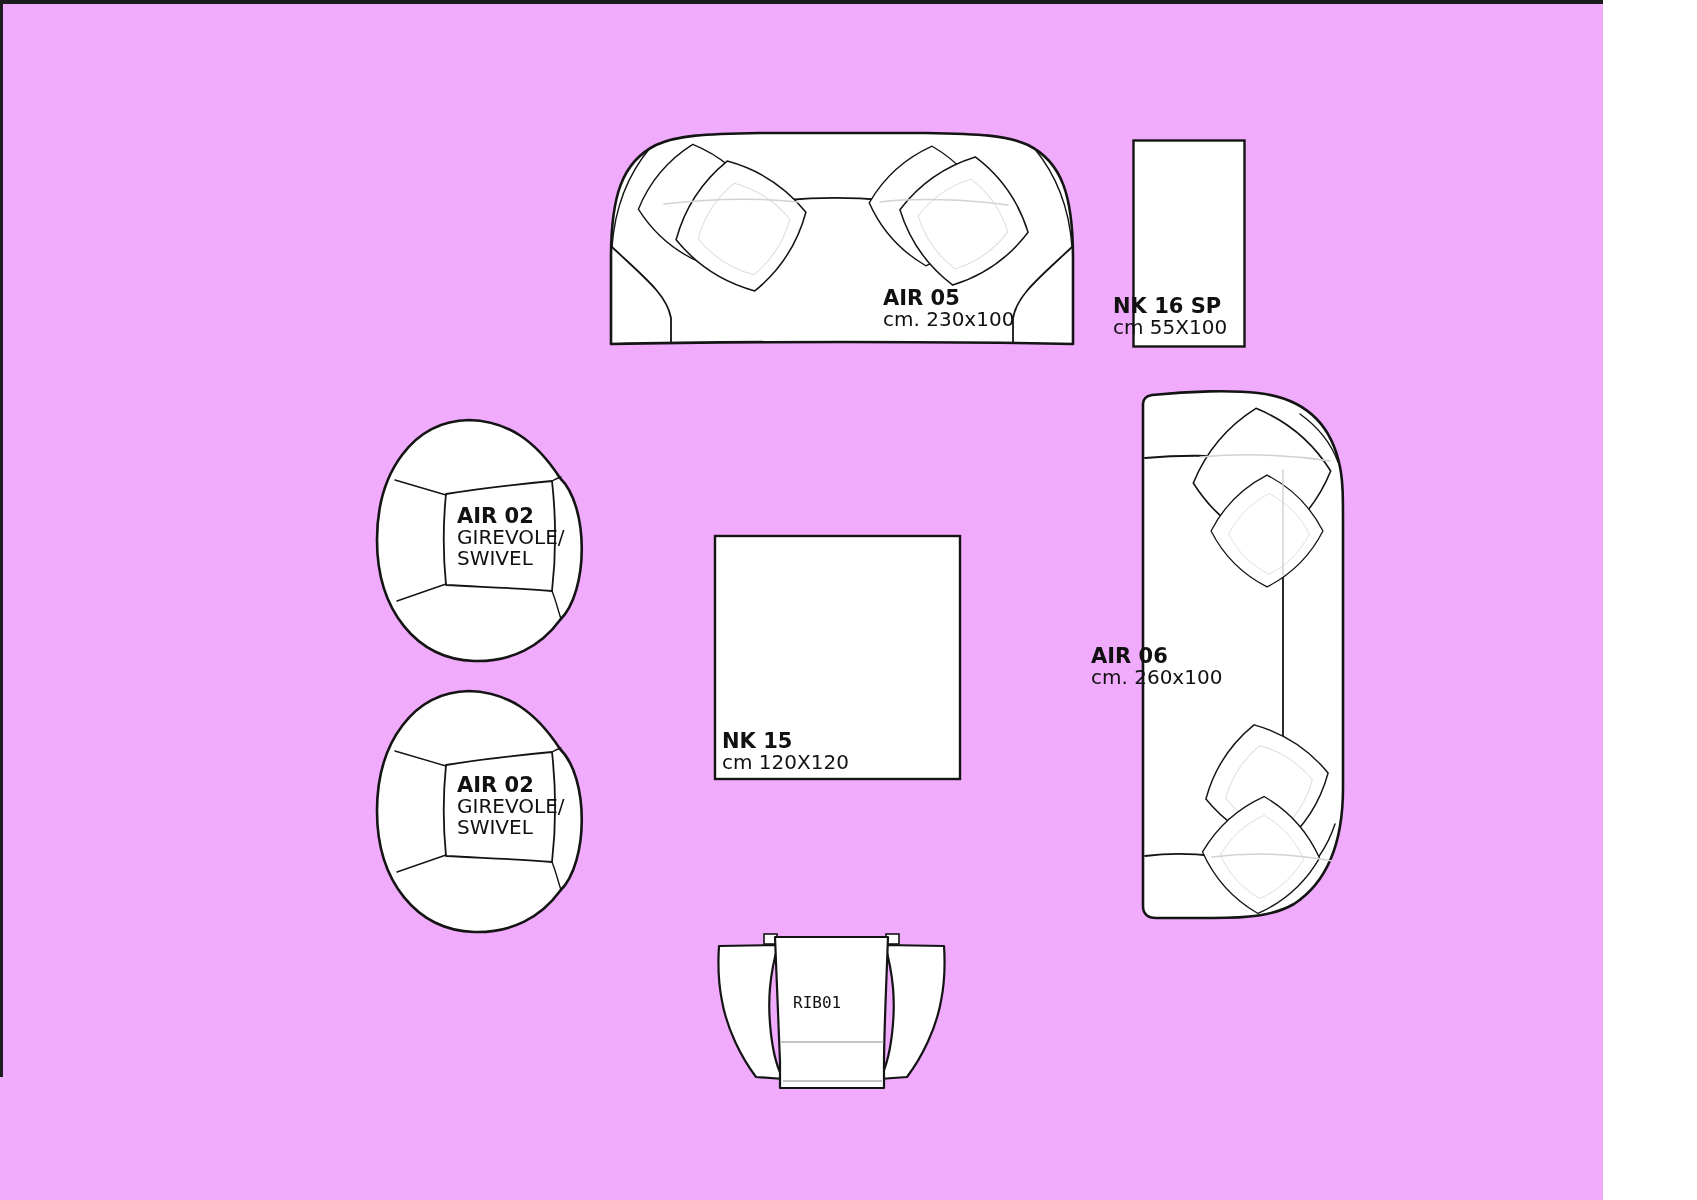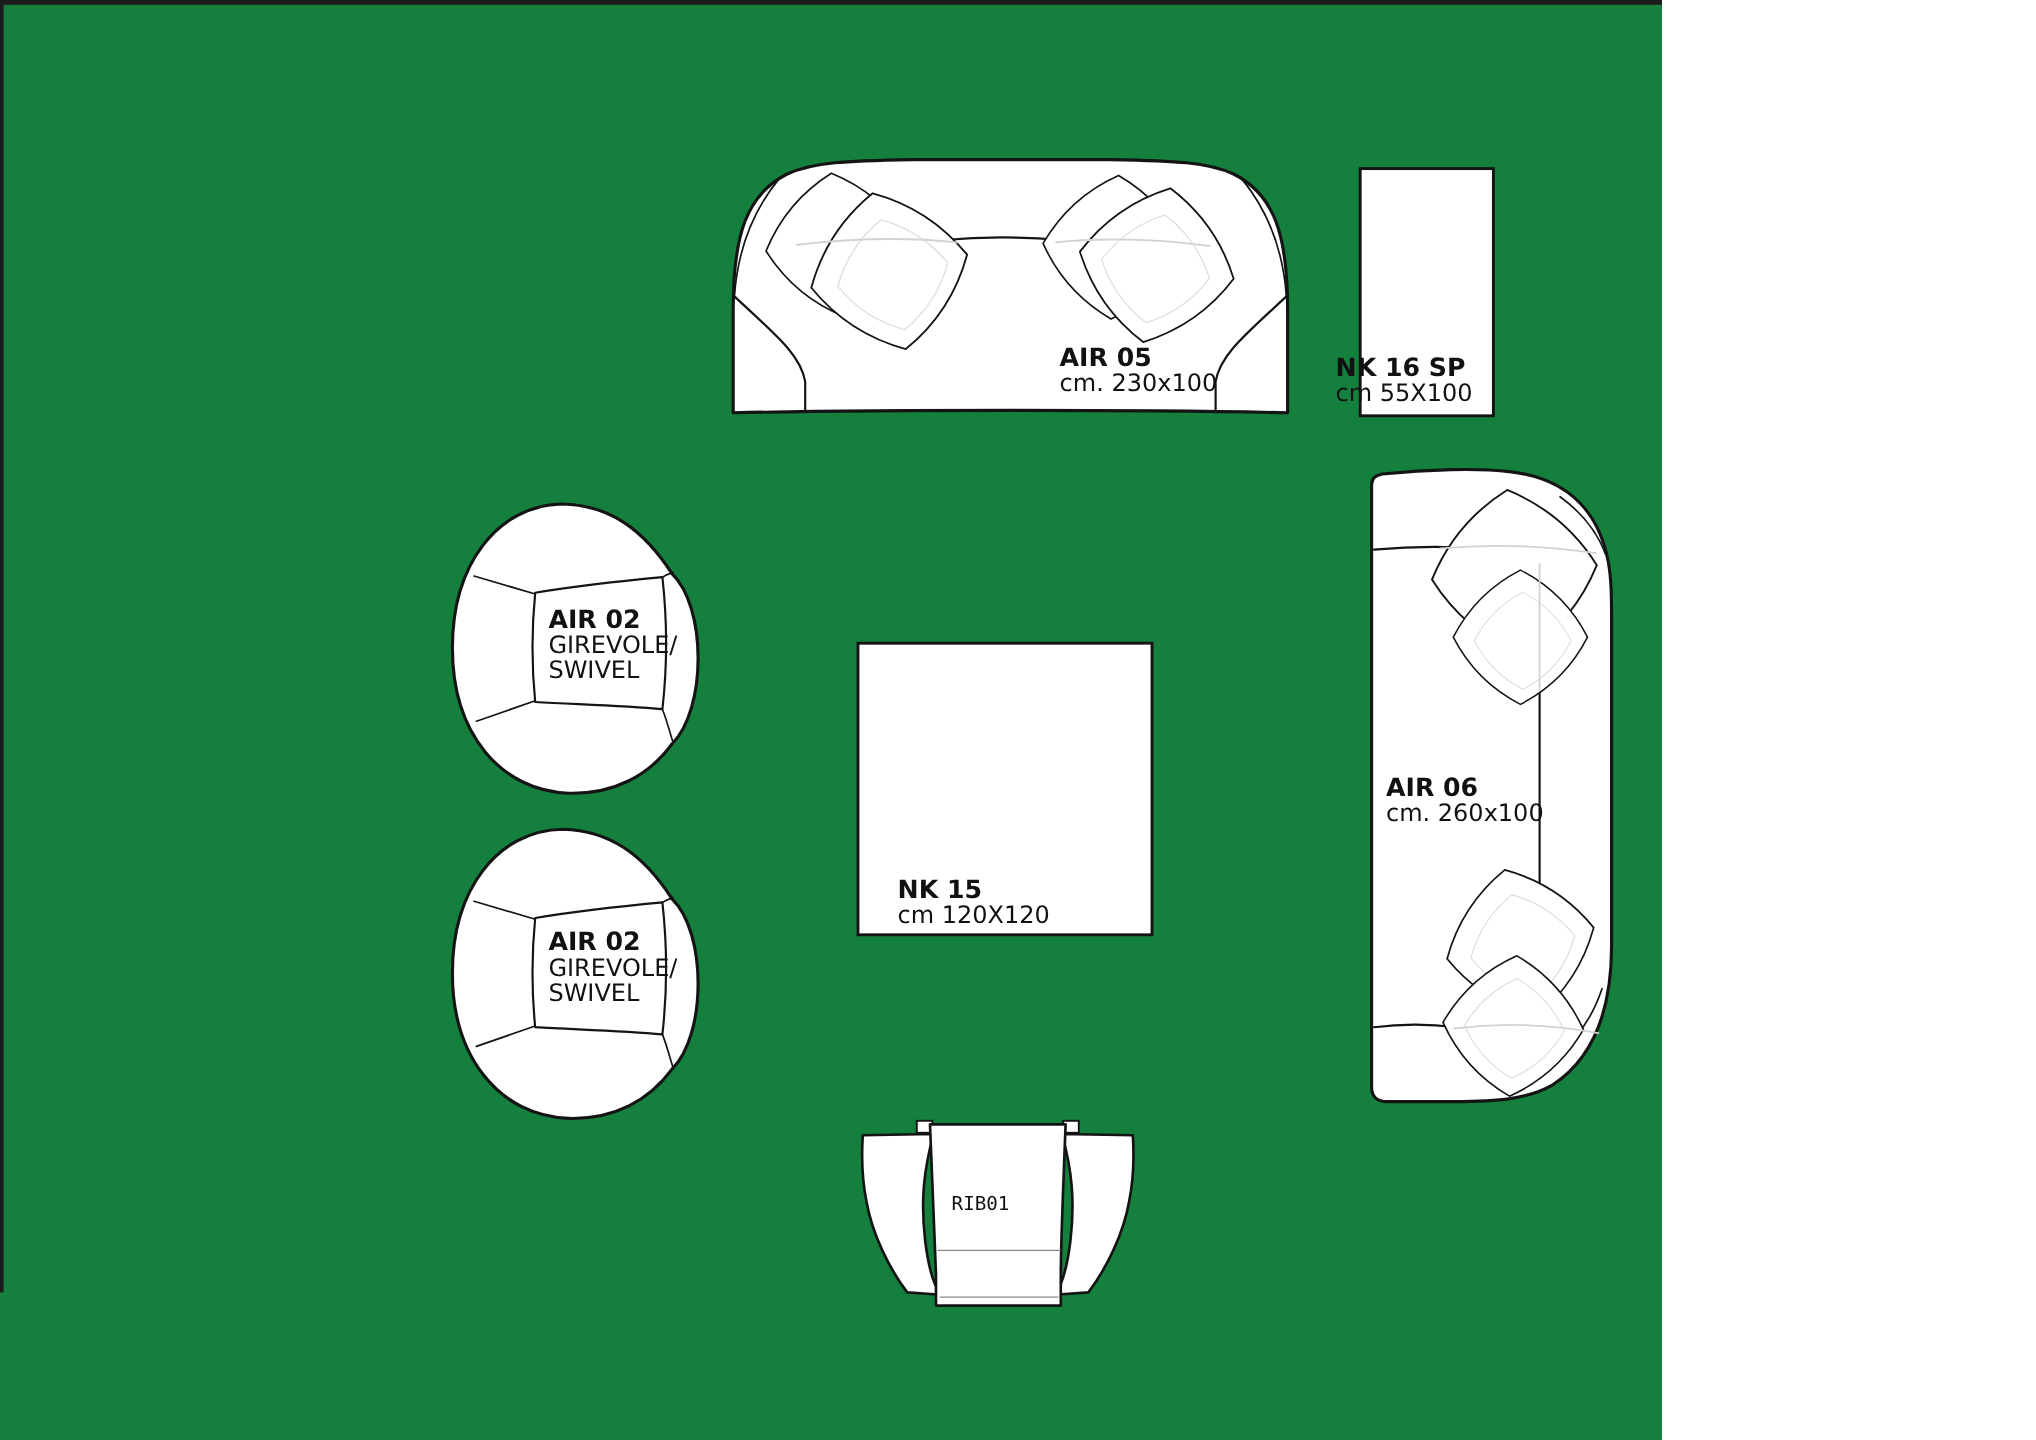--- a/index.html
+++ b/index.html
@@ -1,16 +1,16 @@
 <!DOCTYPE html>
 <html><head>
 <meta charset="utf-8">
 <style>
   html,body{margin:0;padding:0;background:#fff;}
-  #canvas{position:relative;width:1385px;height:1200px;background:#15803d;overflow:hidden;
+  #canvas{position:relative;width:1603px;height:1200px;background:#f0abfc;overflow:hidden;
           font-family:"DejaVu Sans","Liberation Sans",sans-serif;color:#111;}
   #frame{position:absolute;left:0;top:0;width:1697px;height:1077px;box-sizing:border-box;
          border-top:4px solid #1c1c1c;border-left:3px solid #1c1c1c;border-right:3px solid #1c1c1c;}
   svg{position:absolute;left:0;top:0;}
   .outline{fill:#fff;stroke:#141414;stroke-width:2.6;stroke-linejoin:round;stroke-linecap:round;}
   .seam{fill:none;stroke:#141414;stroke-width:1.4;stroke-linecap:round;}
   .seam2{fill:none;stroke:#141414;stroke-width:1.8;stroke-linecap:round;}
   .pillow{fill:#fff;stroke:#141414;stroke-width:1.5;vector-effect:non-scaling-stroke;}
   .pillow-inner{fill:none;stroke:#dcdcdc;stroke-width:1.4;vector-effect:non-scaling-stroke;}
   .ghost{fill:none;stroke:#d2d2d2;stroke-width:1.5;stroke-linecap:round;}
@@ -123,26 +123,26 @@
     <span>GIREVOLE/</span><br>
     <span>SWIVEL</span>
   </div>
 
   <div class="lbl" style="left:457px;top:774px;">
     <span class="nm">AIR 02</span>
     <span>GIREVOLE/</span><br>
     <span>SWIVEL</span>
   </div>
 
-  <div class="lbl" style="left:722px;top:730px;margin-left:26px;">
+  <div class="lbl" style="left:722px;top:730px;">
     <span class="nm">NK 15</span>
     <span>cm 120X120</span>
   </div>
 
-  <div class="lbl" style="left:1155px;top:645px;">
+  <div class="lbl" style="left:1091px;top:645px;">
     <span class="nm">AIR 06</span>
     <span>cm. 260x100</span>
   </div>
 
   <div id="lbl-rib" style="left:793px;top:993px;">
     <span>RIB01</span>
   </div>
 </div>
 
 </body></html>

